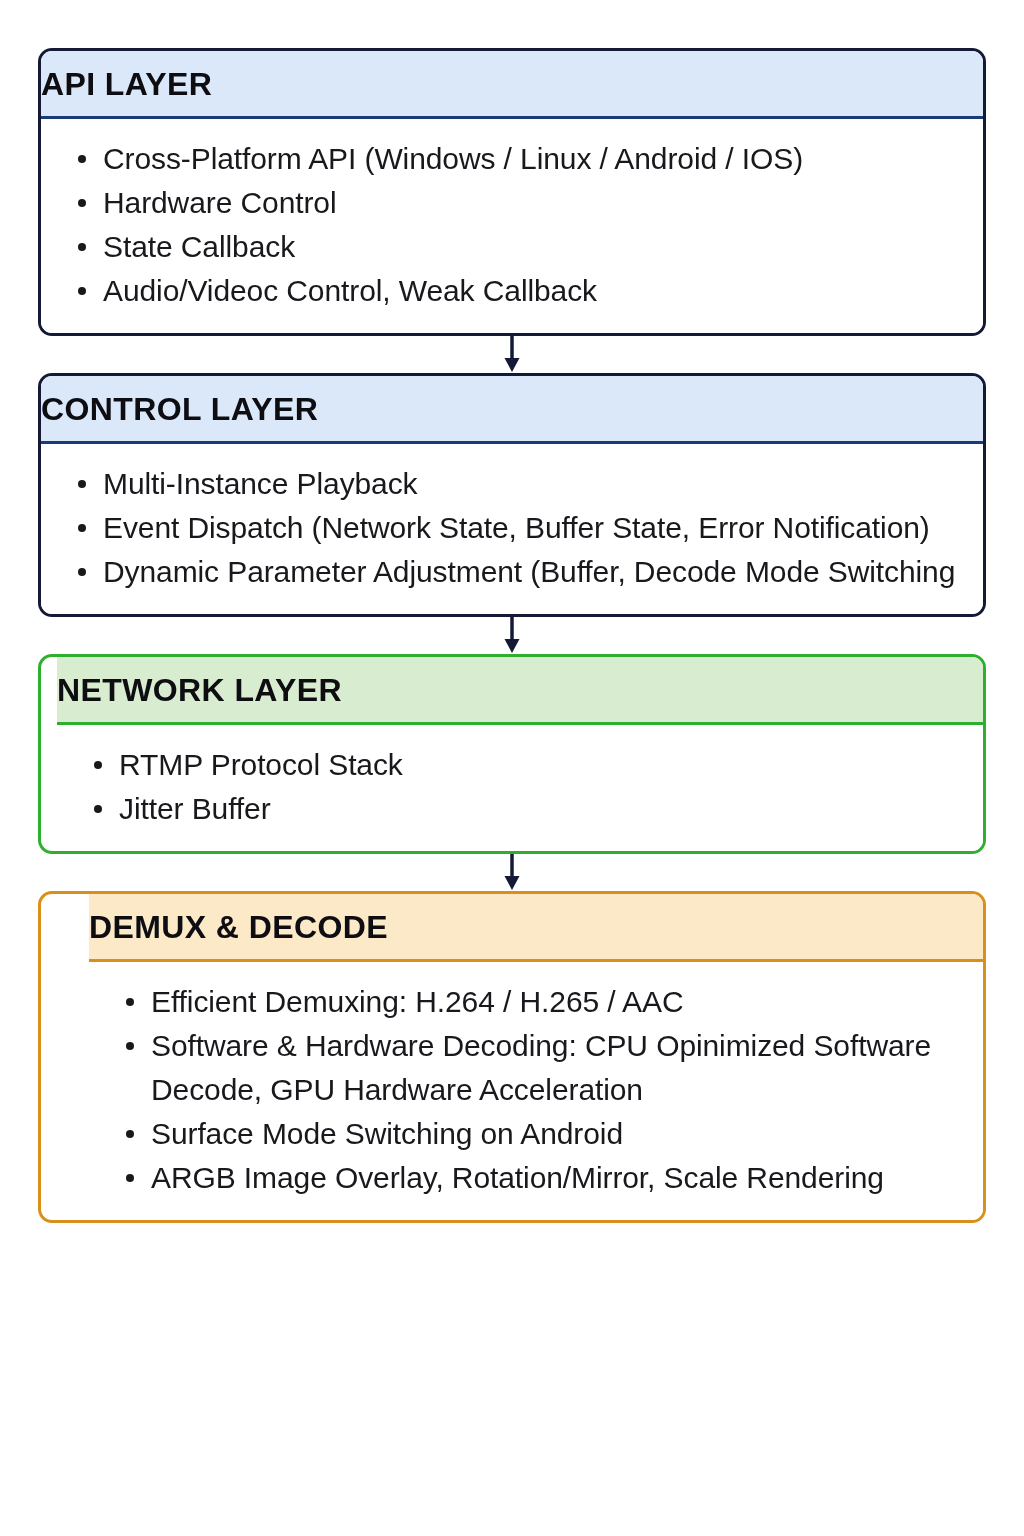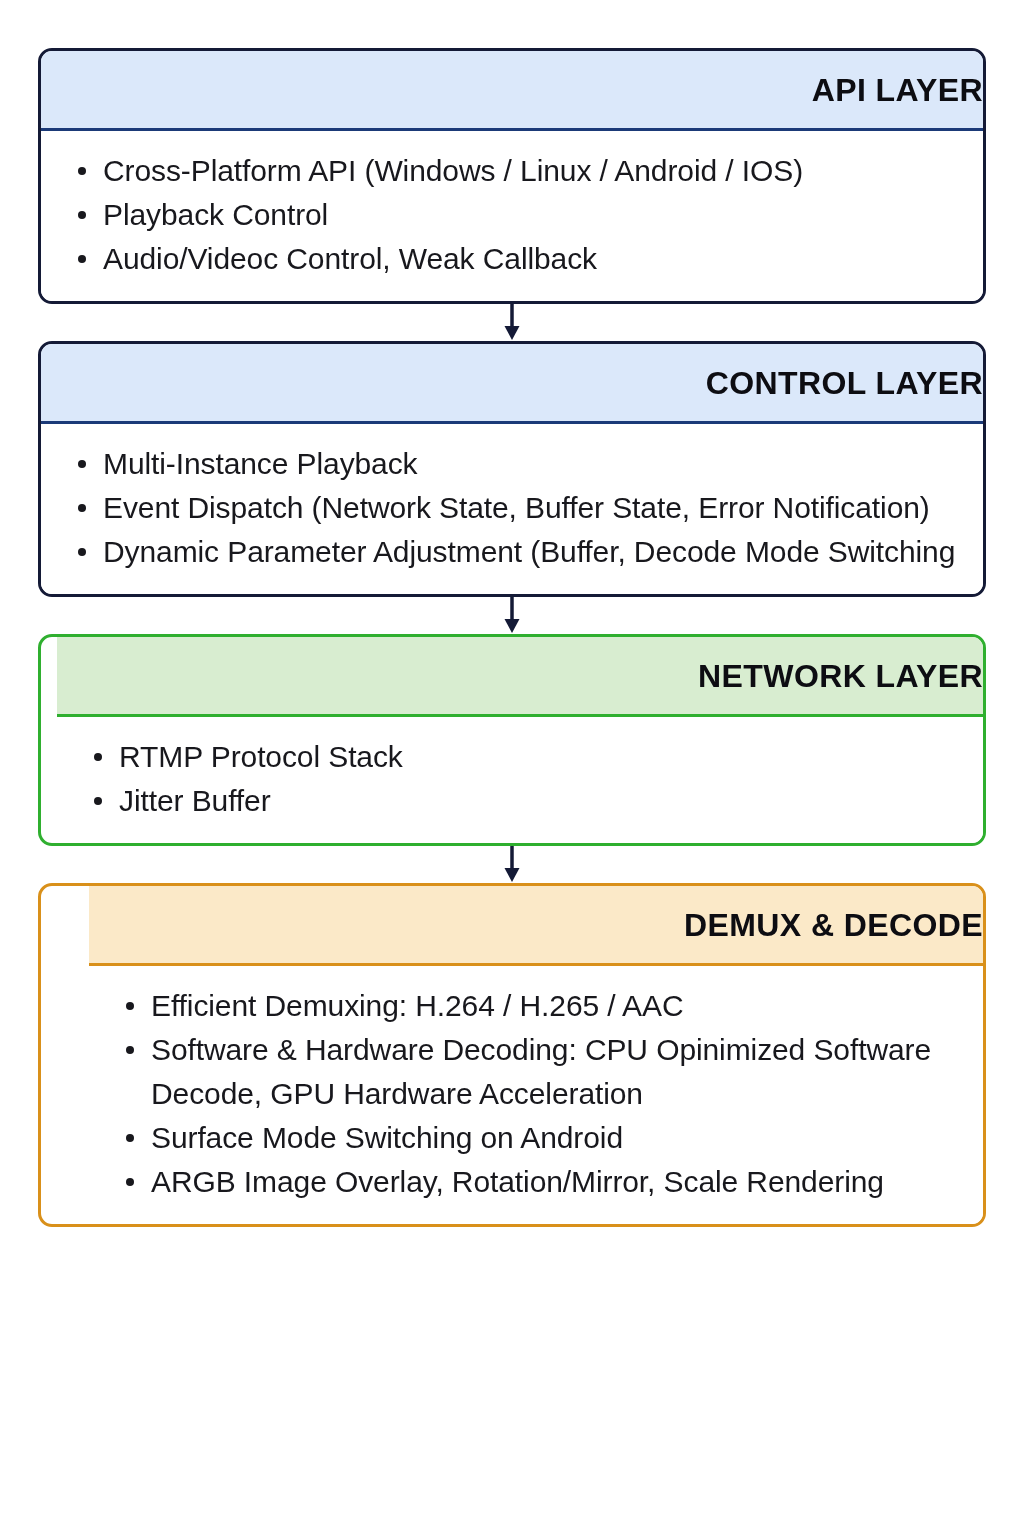--- a/index.html
+++ b/index.html
@@ -34,24 +34,24 @@
     border-style: solid;
     border-width: 3px;
     border-radius: 14px;
     background: #ffffff;
     overflow: hidden;
     flex: none;
   }
 
   .layer-header {
     box-sizing: border-box;
-    height: 80px;
+    height: 68px;
     display: flex;
     align-items: center;
-    justify-content: flex-end;
+    justify-content: flex-start;
     border-bottom-style: solid;
     border-bottom-width: 3px;
   }
 
   .layer-title {
     font-size: 32px;
     font-weight: bold;
     letter-spacing: 0.4px;
     color: #0d0d12;
     line-height: 1;
@@ -141,21 +141,25 @@
       <h2 class="layer-title">API LAYER</h2>
     </div>
     <div class="layer-body">
       <ul class="bullet-list">
         <li class="bullet-item">
           <span class="bullet-dot"></span>
           <span>Cross-Platform API (Windows / Linux / Android / IOS)</span>
         </li>
         <li class="bullet-item">
           <span class="bullet-dot"></span>
-          <span>Playback Control</span>
+          <span>Hardware Control</span>
+        </li>
+        <li class="bullet-item">
+          <span class="bullet-dot"></span>
+          <span>State Callback</span>
         </li>
         <li class="bullet-item">
           <span class="bullet-dot"></span>
           <span>Audio/Videoc Control, Weak Callback</span>
         </li>
       </ul>
     </div>
   </section>
 
   <div class="connector">

